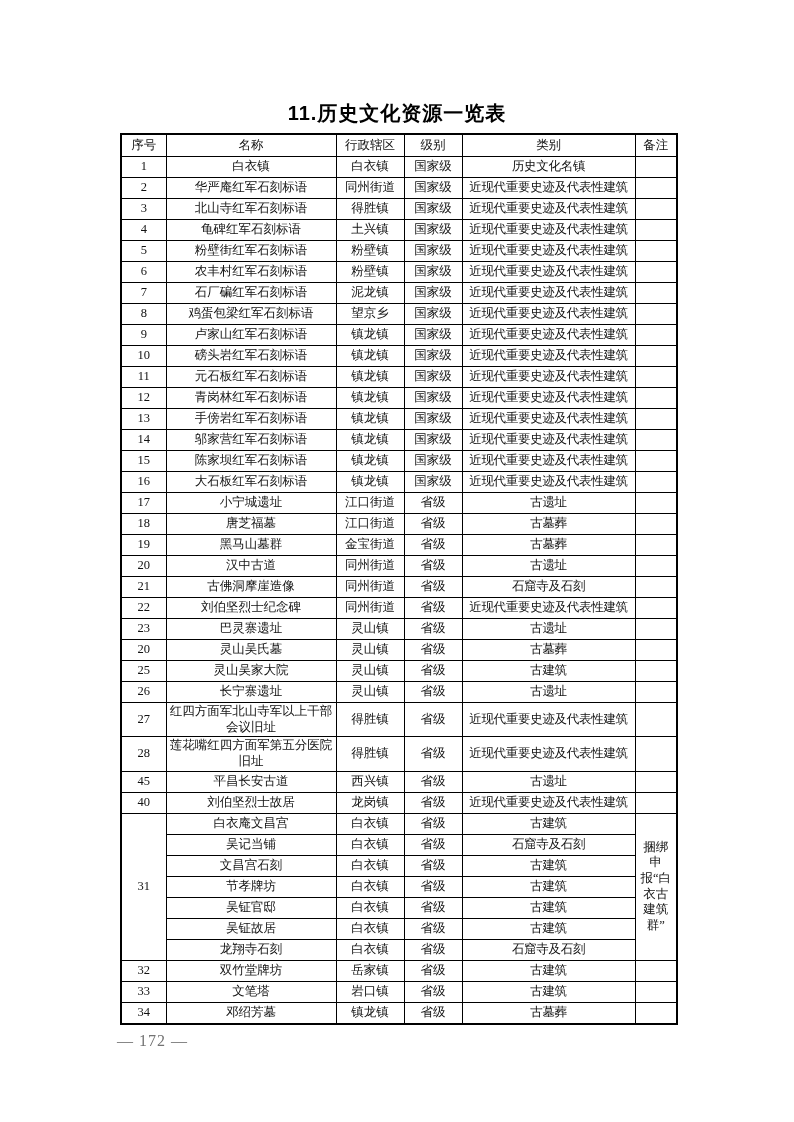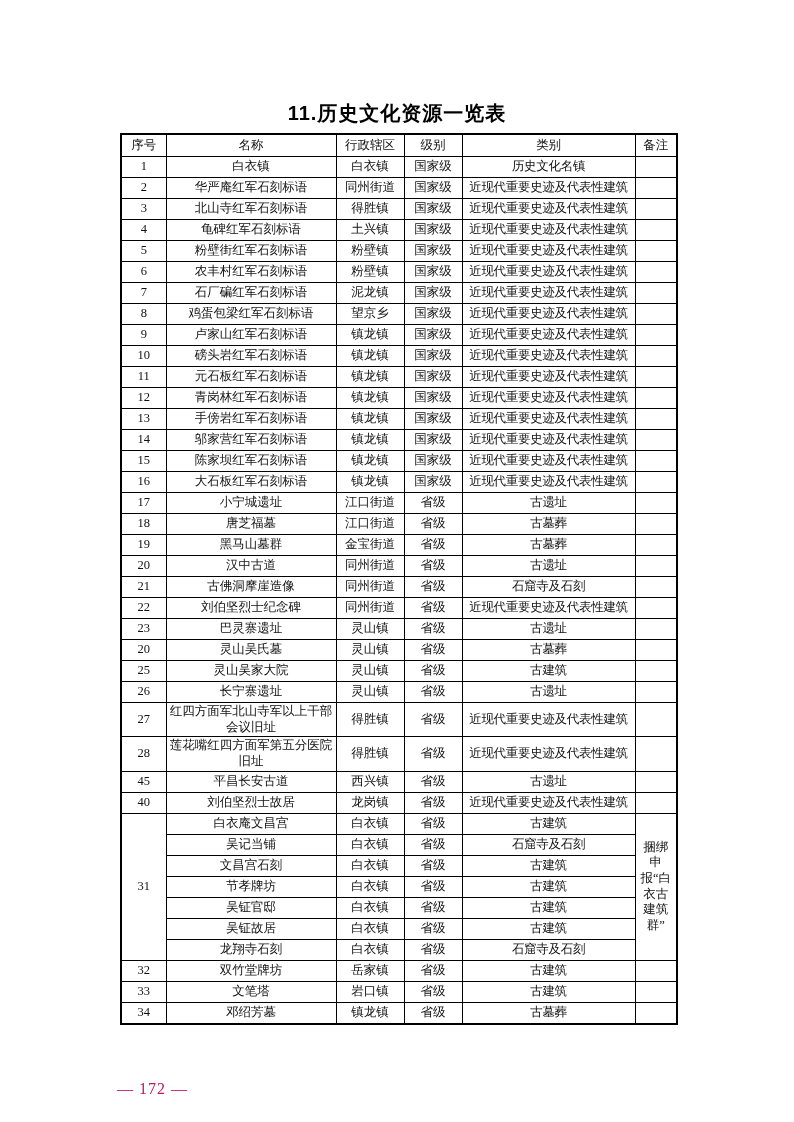--- a/index.html
+++ b/index.html
@@ -27,21 +27,21 @@
   col.w-no{width:45px;}
   col.w-name{width:170px;}
   col.w-district{width:68px;}
   col.w-level{width:58px;}
   col.w-category{width:173px;}
   col.w-remark{width:42px;}
   .c-category{letter-spacing:-0.3px;}
   .c-remark{line-height:1.5;padding:1px 3px;}
   .page-footer{
     position:absolute;left:117px;top:1032px;
-    font-size:16px;color:#be185d;letter-spacing:1px;margin-top:48px;
+    font-size:16px;color:#737373;letter-spacing:1px;
   }
 </style>
 </head>
 <body>
 
 <div class="doc-title">11.历史文化资源一览表</div>
 
 <table class="resource-table">
   <colgroup>
     <col class="w-no">

